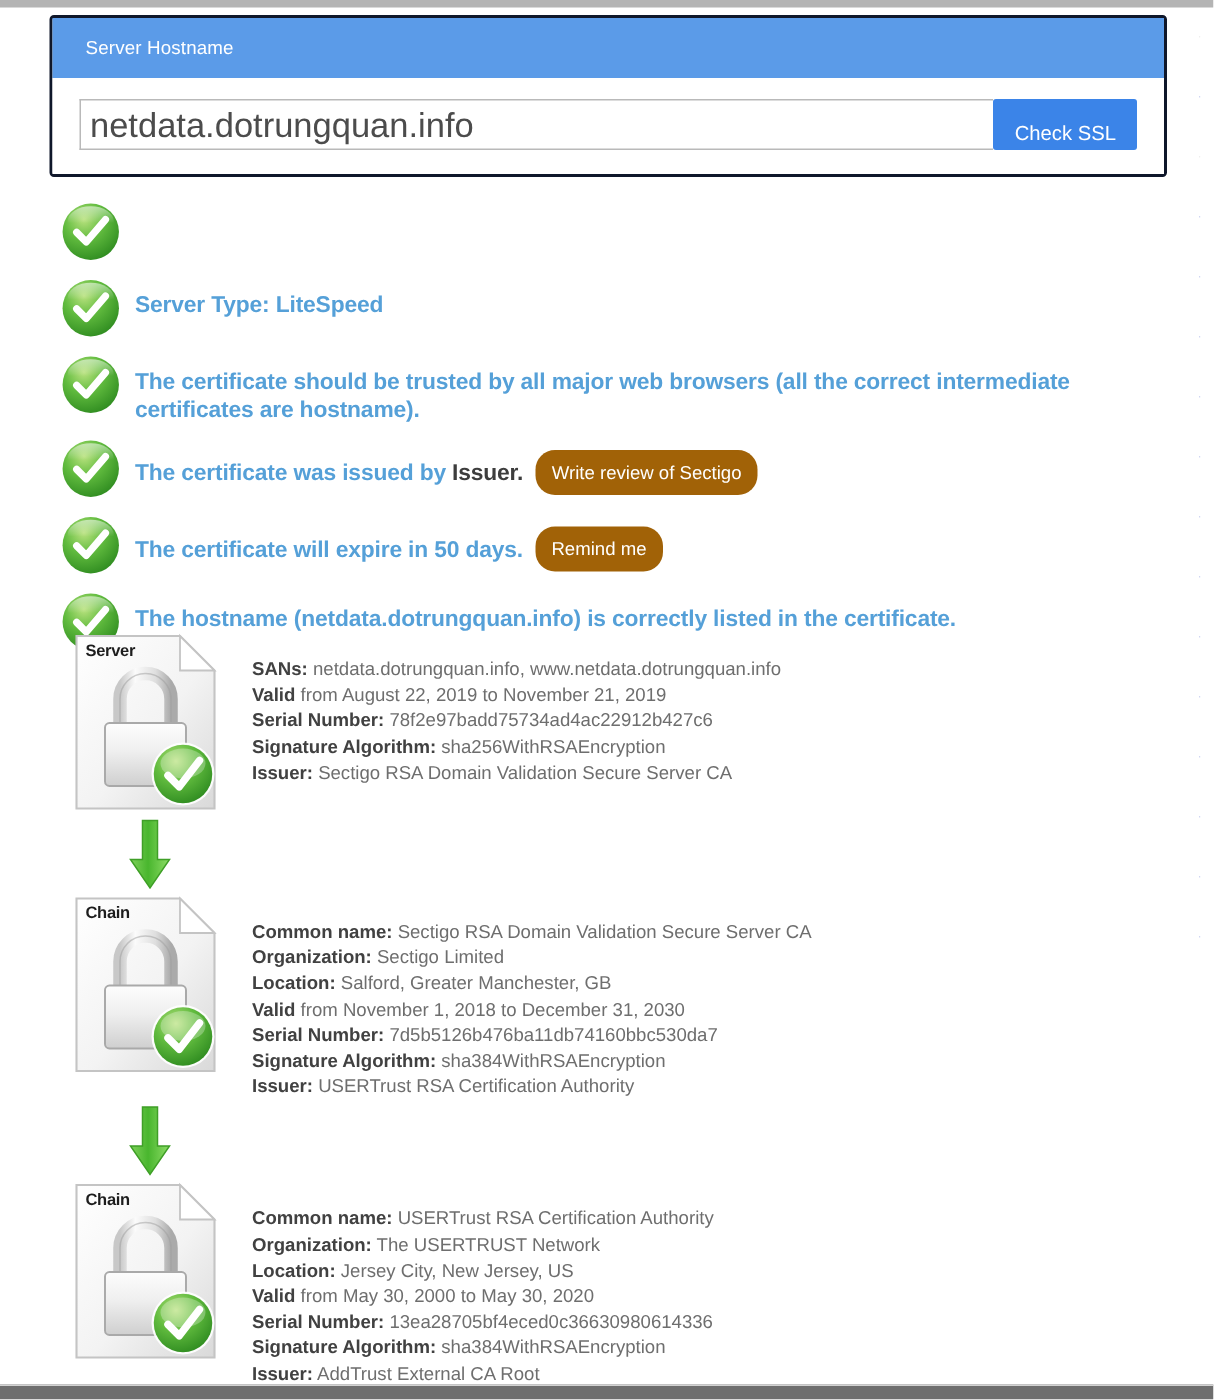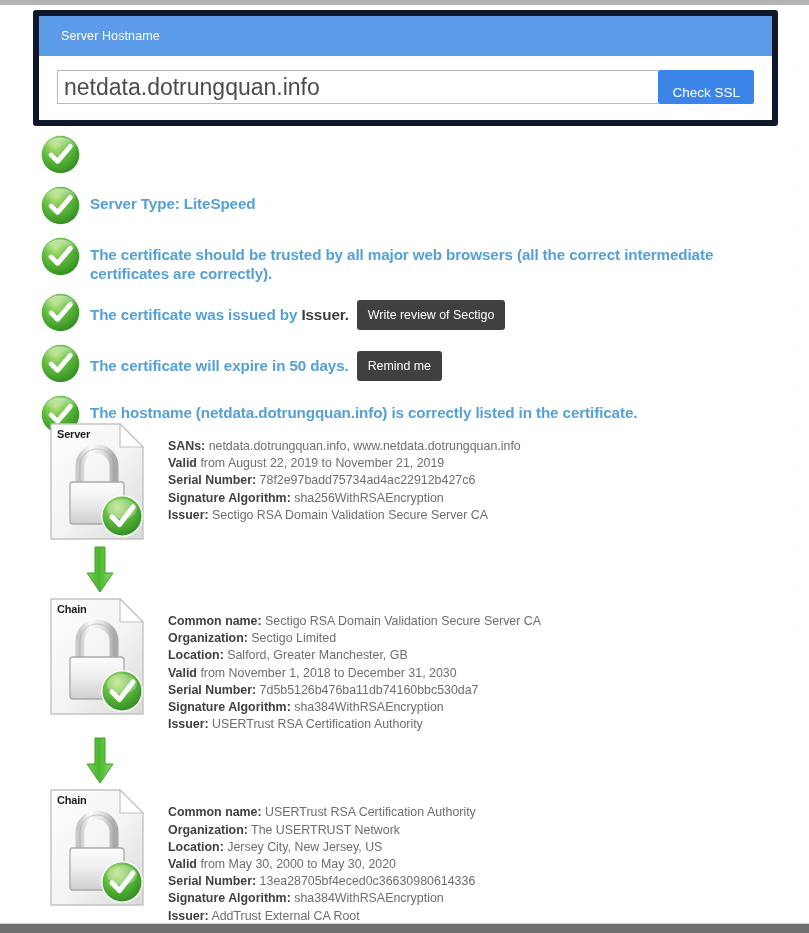--- a/index.html
+++ b/index.html
@@ -40,21 +40,21 @@
   }
   .edge-col span { display: block; }
   .edge-col span.faint { color: #cfcfcf; }
 
   
   .panel {
     position: absolute;
     left: 33px; top: 10px;
     width: 745px;
     background: #ffffff;
-    border: 6px solid #0f172a;
+    border: 2px solid #0f172a;
     border-radius: 3px;
   }
   .panel-head {
     background: #5b9be8;
     color: #ffffff;
     font-size: 12.5px;
     padding: 13px 0 13px 22px;
     letter-spacing: .1px;
   }
   .panel-body {
@@ -116,28 +116,28 @@
     letter-spacing: -.1px;
   }
   .status-text.wrap { max-width: 690px; }
   .status-text b.issuer {
     color: #3d3d3d;
     font-weight: 700;
   }
   .inline-btn {
     display: inline-block;
     vertical-align: middle;
-    background: #404040;
+    background: #a16207;
     color: #fff;
     border: none;
     font-family: "Liberation Sans", sans-serif;
     font-size: 12.4px;
     padding: 8px 11px;
     margin-left: 8px;
-    border-radius: 3px;
+    border-radius: 13px;
     cursor: pointer;
     position: relative;
     top: -1px;
     text-align: center;
   }
 
   
   .chain { position: absolute; left: 48px; top: 422px; width: 740px; }
   .cert-block { display: flex; align-items: flex-start; }
   .cert-icon {
@@ -258,21 +258,21 @@
       <linearGradient id="gl41" x1="0" y1="0" x2="0" y2="1">
         <stop offset="0%" stop-color="#ffffff" stop-opacity=".55"></stop>
         <stop offset="55%" stop-color="#ffffff" stop-opacity="0"></stop>
       </linearGradient>
     </defs>
     <circle cx="24" cy="24" r="23" fill="#ffffff" opacity=".85"></circle>
     <circle cx="24" cy="24" r="22" fill="url(#gc41)"></circle>
     <ellipse cx="24" cy="16" rx="18" ry="12" fill="url(#gl41)"></ellipse>
     <path d="M13 24.5 L20.5 32 L35.5 14.5" stroke="#ffffff" stroke-width="5.6" fill="none" stroke-linecap="round" stroke-linejoin="round"></path>
   </svg></span>
-      <div class="status-text wrap"><span>The certificate should be trusted by all major web browsers (all the correct intermediate certificates are correctly).</span></div>
+      <div class="status-text wrap"><span>The certificate should be trusted by all major web browsers (all the correct intermediate certificates are hostname).</span></div>
     </div>
     <div class="status-row">
       <span class="tick"><svg width="41" height="41" viewBox="0 0 48 48">
     <defs>
       <radialGradient id="gc41" cx="38%" cy="28%" r="78%">
         <stop offset="0%" stop-color="#b9e27f"></stop>
         <stop offset="45%" stop-color="#62bc3f"></stop>
         <stop offset="100%" stop-color="#2d8a1f"></stop>
       </radialGradient>
       <linearGradient id="gl41" x1="0" y1="0" x2="0" y2="1">

